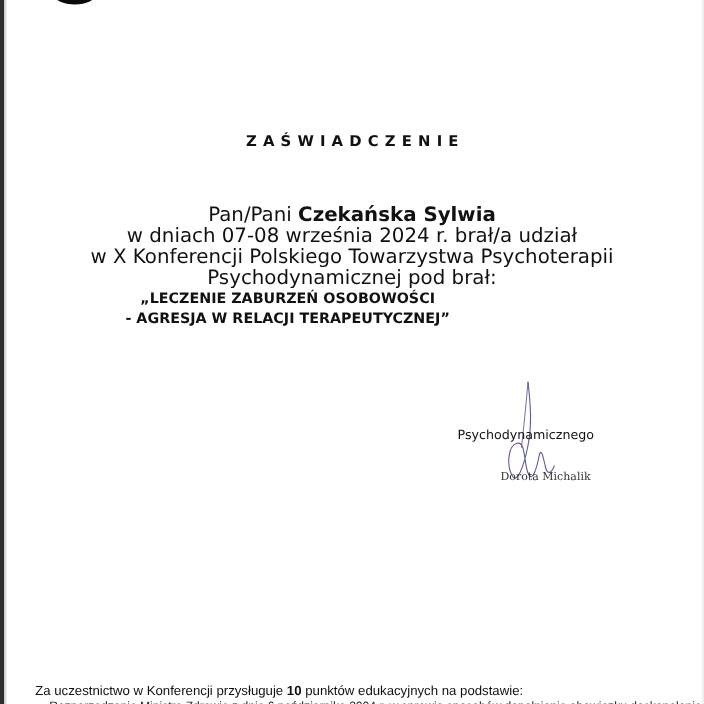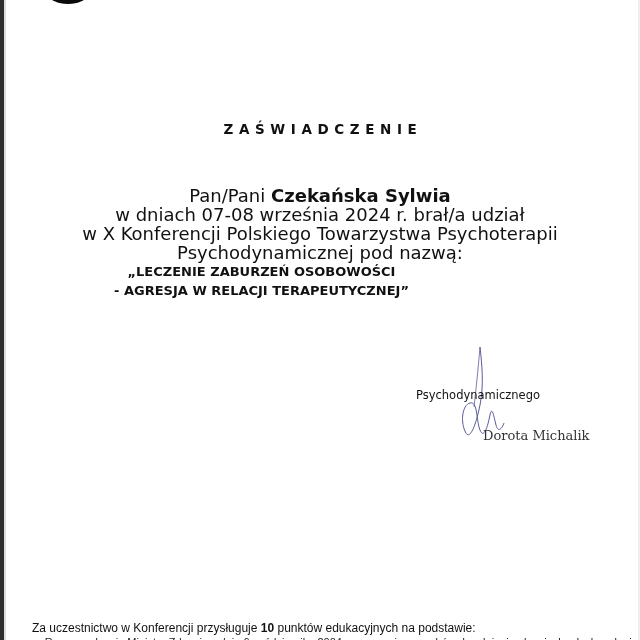--- a/index.html
+++ b/index.html
@@ -9,41 +9,41 @@
   .right-edge { position:absolute; right:0; top:0; width:2px; height:640px; background:#efefef; }
   .top-blob { position:absolute; left:49px; top:-14px; width:38px; height:18px; background:#0a0a0a; border-radius:50%; }
   .title { position:absolute; left:0; width:640px; top:121px; text-align:center; font-weight:bold; font-size:13.5px; letter-spacing:5.6px; padding-left:6px; box-sizing:border-box; }
   .body-block { position:absolute; left:0; width:640px; top:186px; text-align:center; font-size:18px; line-height:19px; }
   .body-block .line { display:block; }
   .body-block b { font-weight:bold; }
   .topic { position:absolute; left:0; width:523px; top:262px; text-align:center; font-size:13px; line-height:19px; font-weight:bold; }
   .topic .line { display:block; }
   .sig-title { position:absolute; left:378px; width:200px; top:388px; text-align:center; font-size:11.5px; line-height:14px; }
   .sig-title .line { display:block; }
-  .sig-name { position:absolute; left:455px; top:428px; font-family:"DejaVu Serif", serif; font-size:13px; color:#333;margin-left:28px; }
+  .sig-name { position:absolute; left:455px; top:428px; font-family:"DejaVu Serif", serif; font-size:10px; color:#333; }
   .signature { position:absolute; left:440px; top:345px; width:80px; height:100px; }
   .footer { position:absolute; left:32px; top:621px; font-family:"Liberation Sans", sans-serif; font-size:12px; color:#111;text-align:center; }
   .footer b { font-weight:bold; }
   .footer-cut { position:absolute; left:38px; top:636px; font-family:"Liberation Sans", sans-serif; font-size:11px; color:#222; white-space:nowrap; }
 </style>
 </head>
 <body>
 
 <div class="left-bar"></div>
 <div class="left-shade"></div>
 <div class="right-edge"></div>
 <div class="top-blob"></div>
 
 <div class="title">ZAŚWIADCZENIE</div>
 
 <div class="body-block">
   <span class="line"><span>Pan/Pani </span><b>Czekańska Sylwia</b></span>
   <span class="line">w dniach 07-08 września 2024 r. brał/a udział</span>
   <span class="line">w X Konferencji Polskiego Towarzystwa Psychoterapii</span>
-  <span class="line">Psychodynamicznej pod nazwą:</span>
+  <span class="line">Psychodynamicznej pod brał:</span>
 </div>
 
 <div class="topic">
   <span class="line">„LECZENIE ZABURZEŃ OSOBOWOŚCI</span>
   <span class="line">- AGRESJA W RELACJI TERAPEUTYCZNEJ”</span>
 </div>
 
 <svg class="signature" viewBox="0 0 80 100">
   <path d="M40 2 C42 20, 44 40, 40 60 C36 80, 30 95, 26 88 C20 78, 22 60, 30 58 C38 56, 36 75, 40 85 C44 95, 48 80, 50 70 C52 60, 54 72, 56 80 C58 88, 62 84, 64 78" fill="none" stroke="#5a5a9a" stroke-width="1"></path>
   <path d="M40 2 C38 25, 36 45, 34 62" fill="none" stroke="#5a5a9a" stroke-width="0.8"></path>

